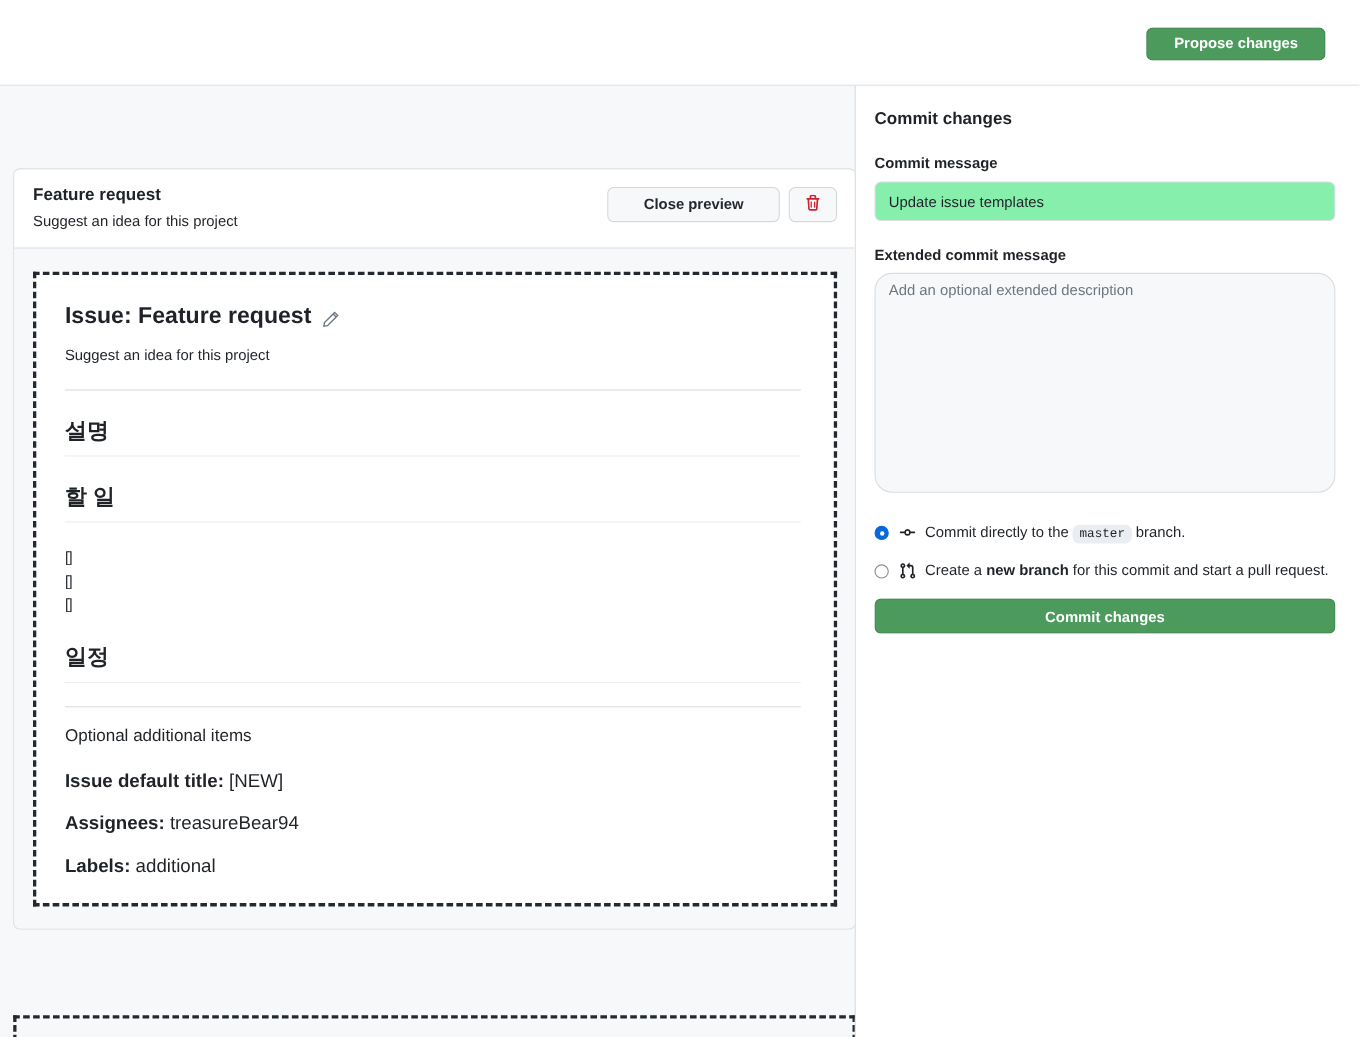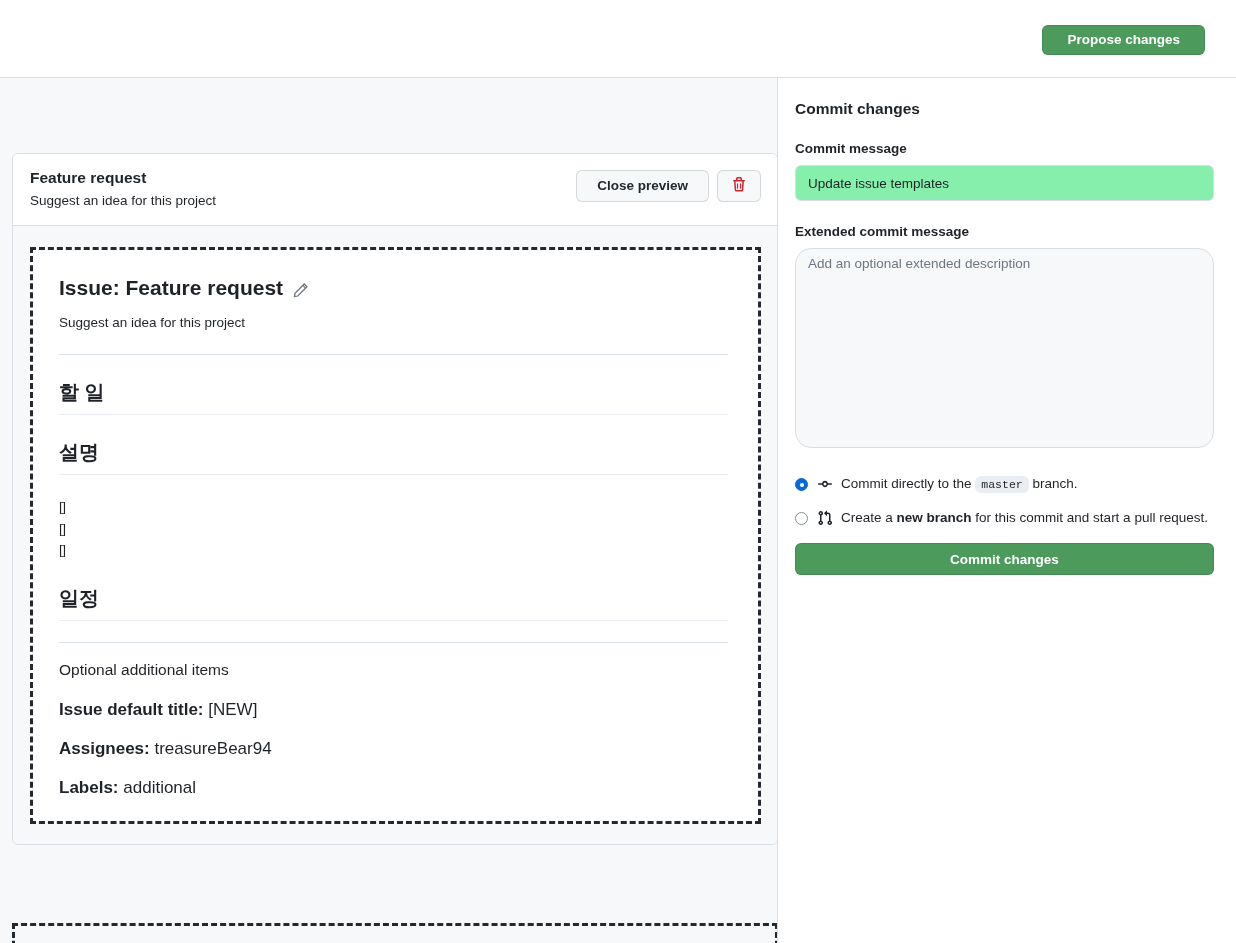--- a/index.html
+++ b/index.html
@@ -69,21 +69,21 @@
     line-height: 20px; margin: 0 0 3px 0;
   }
   .tpl-sub {
     font-size: 13.5px; color: #1f2328; line-height: 19px; margin: 0;
   }
   .hdr-actions {
     position: absolute; right: 16px; top: 16px;
     display: flex; gap: 8px; align-items: center;
   }
   .btn-outline {
-    height: 32px; padding: 0 20px;
+    height: 32px; padding: 0 32px;
     background: #f6f8fa;
     border: 1px solid rgba(27,31,36,.15);
     border-radius: 6px;
     font-size: 13.5px; font-weight: bold; color: #24292f;
     line-height: 30px; cursor: pointer; white-space: nowrap;
   }
   .btn-icon {
     width: 44px; height: 32px;
     background: #f6f8fa;
     border: 1px solid rgba(27,31,36,.15);
@@ -265,26 +265,26 @@
                 <path d="M10.2 3.2 12.8 5.8"></path>
               </svg>
             </span>
           </div>
 
           <div class="preview-desc">Suggest an idea for this project</div>
 
           <hr class="rule">
 
           <div class="md-h2-wrap">
+            <div class="md-h2">설명</div>
+            <div class="md-h2-rule"></div>
+          </div>
+
+          <div class="md-h2-wrap">
             <div class="md-h2">할 일</div>
-            <div class="md-h2-rule"></div>
-          </div>
-
-          <div class="md-h2-wrap">
-            <div class="md-h2">설명</div>
             <div class="md-h2-rule"></div>
           </div>
 
           <div class="checklist">
             <p class="checkline">[]</p>
             <p class="checkline">[]</p>
             <p class="checkline">[]</p>
           </div>
 
           <div class="md-h2-wrap">

